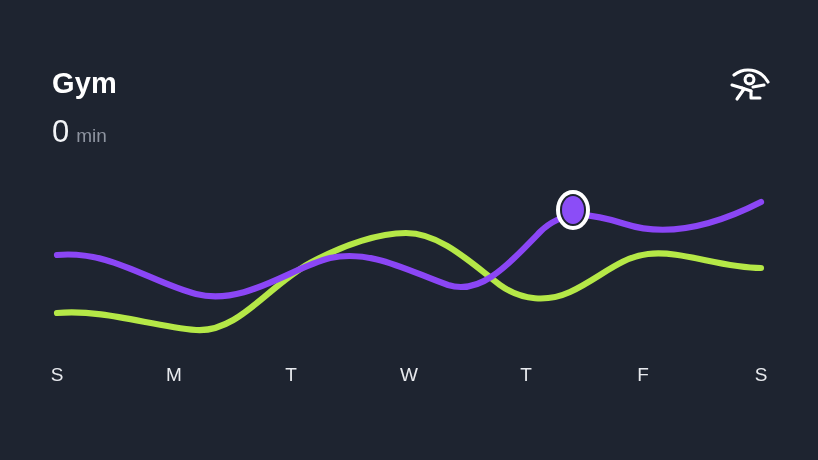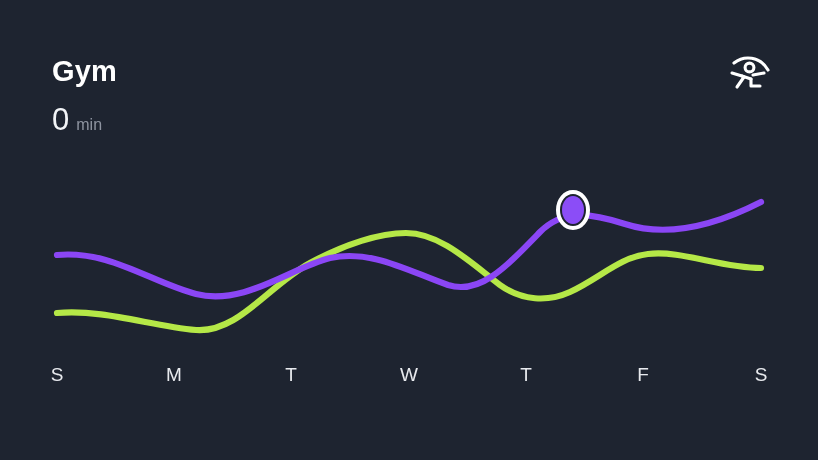--- a/index.html
+++ b/index.html
@@ -18,21 +18,21 @@
     position: relative;
     width: 818px;
     height: 460px;
     background: #1e2430;
     box-sizing: border-box;
   }
 
   
   #header {
     position: absolute;
-    left: 0; top: 0;
+    left: 0; top: 12px;
     width: 818px;
     height: 150px;
   }
   #title {
     position: absolute;
     left: 52px;
     top: 54px;
     font-size: 29px;
     font-weight: 700;
     letter-spacing: 0.1px;
@@ -47,21 +47,21 @@
     line-height: 34px;
     white-space: nowrap;
   }
   #metric-value {
     font-size: 31px;
     font-weight: 400;
     color: #f2f4f7;
     vertical-align: baseline;
   }
   #metric-unit {
-    font-size: 16px;
+    font-size: 19px;
     font-weight: 400;
     color: #8e94a0;
     vertical-align: baseline;
     margin-left: 7px;
     text-align: center;
   }
   #activity-icon {
     position: absolute;
     left: 726px;
     top: 46px;

